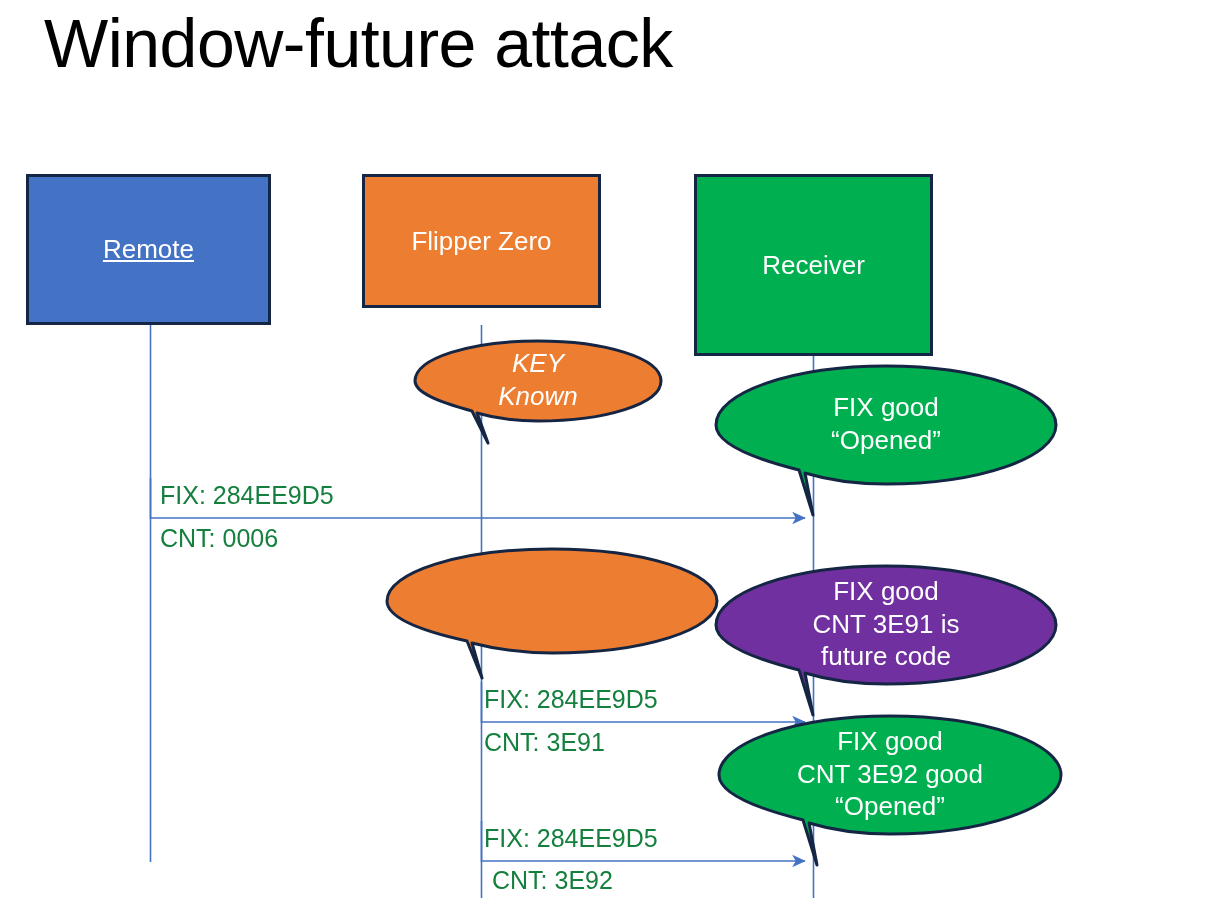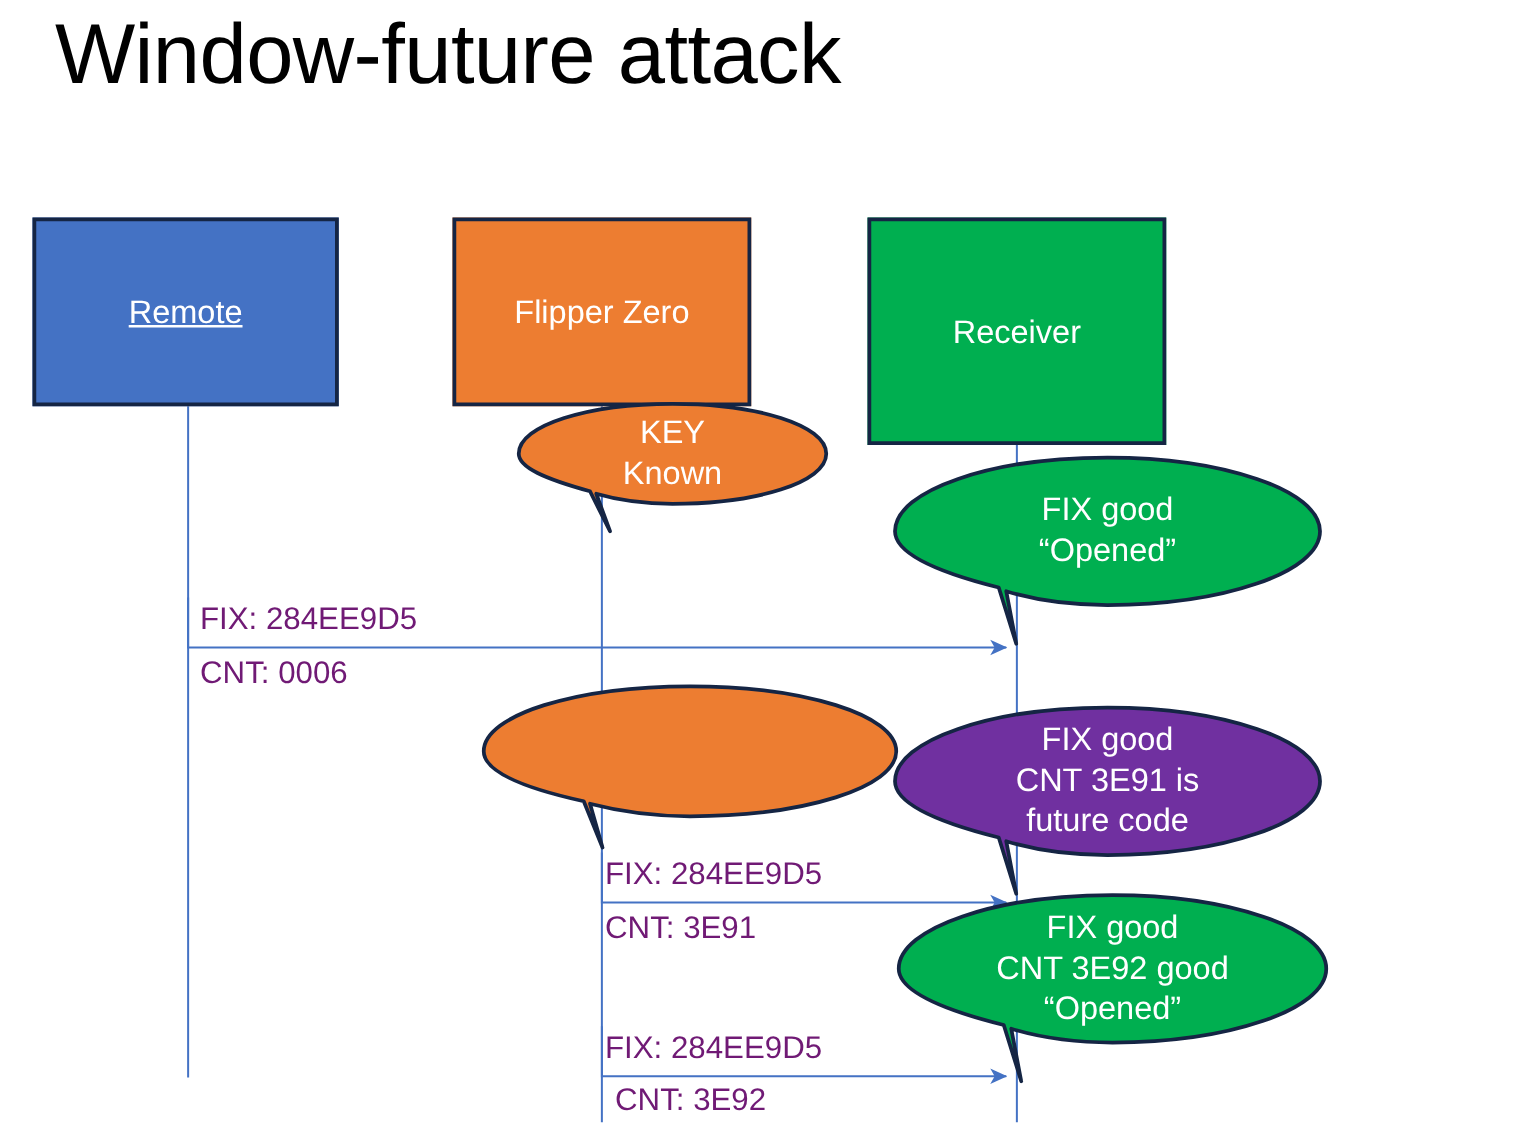--- a/index.html
+++ b/index.html
@@ -52,21 +52,21 @@
     color: #ffffff;
     font-size: 26px;
     font-weight: 400;
   }
   #actor-remote {
     left: 26px; top: 174px; width: 245px; height: 151px;
     background: #4472c4;
     text-decoration: underline;
   }
   #actor-flipper {
-    left: 362px; top: 174px; width: 239px; height: 151px;
+    left: 362px; top: 174px; width: 239px; height: 134px;
     background: #ed7d31;
   }
   #actor-receiver {
     left: 694px; top: 174px; width: 239px; height: 182px;
     background: #00af50;
   }
 
   
   .callout { position: absolute; }
   .callout svg { position: absolute; left: 0; top: 0; overflow: visible; }
@@ -81,40 +81,40 @@
     justify-content: center;
     color: #ffffff;
     font-size: 26px;
     line-height: 1.26;
     text-align: center;
     pointer-events: none;
   }
   .callout .label span { display: block; white-space: nowrap; }
 
   
-  #callout-key      { left: 412px; top: 320px; width: 252px; height: 110px; }
+  #callout-key      { left: 412px; top: 338px; width: 252px; height: 110px; font-style: italic; }
   #callout-key .label { height: 84px; }
 
   #callout-send     { left: 384px; top: 546px; width: 336px; height: 135px; }
   #callout-send .label { height: 104px; }
 
   #callout-fix1     { left: 713px; top: 363px; width: 346px; height: 155px; }
   #callout-fix1 .label { height: 122px; }
 
   #callout-future   { left: 713px; top: 563px; width: 346px; height: 155px; }
   #callout-future .label { height: 122px; }
 
   #callout-fix2     { left: 716px; top: 713px; width: 348px; height: 155px; }
   #callout-fix2 .label { height: 122px; }
 
   
   .msg {
     position: absolute;
     font-size: 25px;
-    color: #701a75;
+    color: #15803d;
     white-space: nowrap;
   }
   #msg1-fix { left: 160px; top: 481px; }
   #msg1-cnt { left: 160px; top: 524px; }
   #msg2-fix { left: 484px; top: 685px; }
   #msg2-cnt { left: 484px; top: 728px; }
   #msg3-fix { left: 484px; top: 824px; }
   #msg3-cnt { left: 492px; top: 866px; }
 </style>
 </head>

